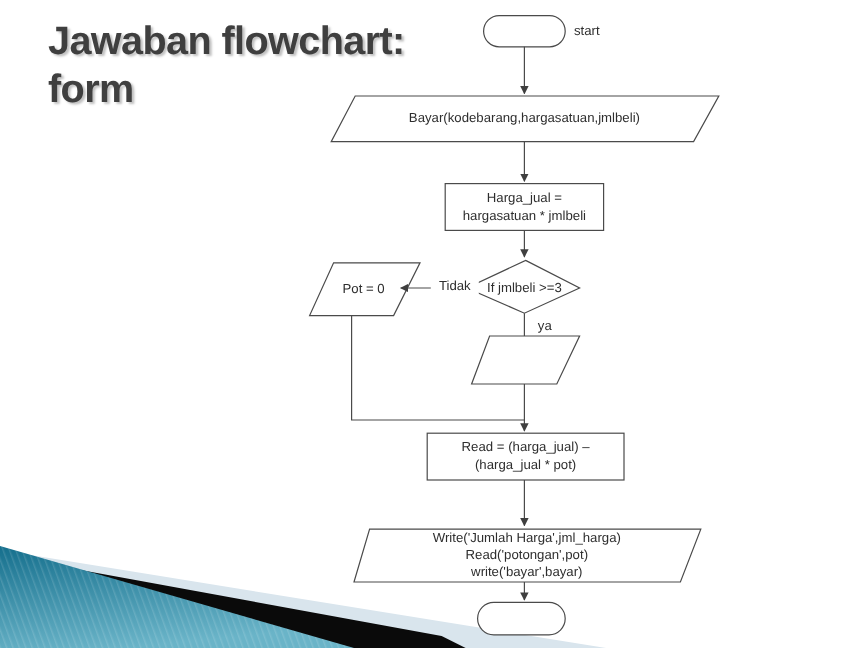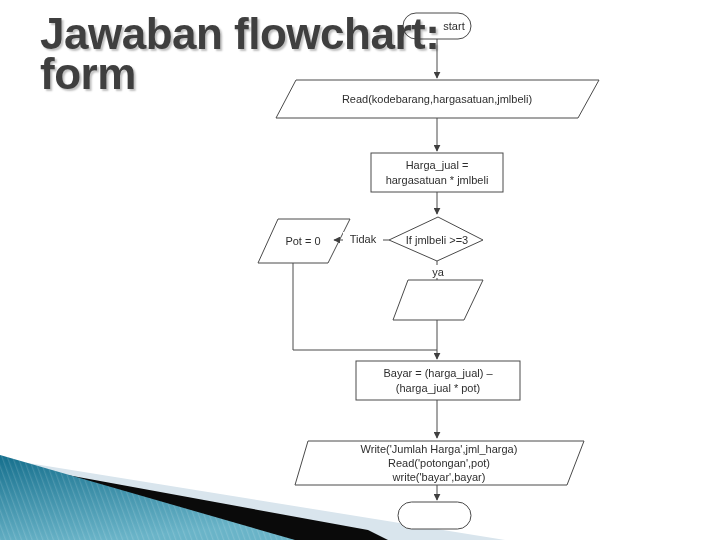--- a/index.html
+++ b/index.html
@@ -5,40 +5,40 @@
   html,body{margin:0;padding:0;background:#888;}
   .slide{
     position:relative;
     width:720px;height:540px;
     background:#ffffff;
     overflow:hidden;
     font-family:"Liberation Sans",sans-serif;
   }
   .slide-title{
     position:absolute;left:40px;top:14px;
-    font-size:44px;line-height:40px;font-weight:bold;
+    font-size:33px;line-height:40px;font-weight:bold;
     color:#3f3f3f;letter-spacing:-0.5px;
     text-shadow:2px 2px 2px rgba(0,0,0,0.25);
   }
   .slide-title span{display:block;}
   svg.layer{position:absolute;left:0;top:0;}
   .shape{fill:#ffffff;stroke:#4a4a4a;stroke-width:1;}
   .conn{stroke:#4a4a4a;stroke-width:1;fill:none;}
   .node-text{
     position:absolute;display:flex;flex-direction:column;
     align-items:center;justify-content:center;text-align:center;
     font-size:11px;line-height:14px;color:#2e2e2e;
   }
   .node-text span{display:block;}
   .edge-label{
     position:absolute;display:flex;align-items:center;justify-content:center;
-    font-size:11px;color:#2e2e2e;background:#ffffff;
+    font-size:11px;color:#2e2e2e;background:#ffffff;margin-left:16px;
   }
   
-  .t-start   {left:388px;top:13px; width:68px; height:26px;padding-left:32px;}
+  .t-start   {left:423px;top:13px; width:68px; height:26px;padding-left:32px;}
   .t-read    {left:286px;top:80px; width:302px;height:38px;}
   .t-harga   {left:371px;top:153px;width:132px;height:39px;line-height:15px;align-items:center;}
   .t-decision{left:391px;top:217px;width:92px; height:46px;}
   .t-pot0    {left:260px;top:219px;width:86px; height:44px;}
   .t-pot05   {left:399px;top:280px;width:77px; height:40px;line-height:15px;}
   .t-bayar   {left:356px;top:361px;width:164px;height:39px;line-height:15px;}
   .t-write   {left:296px;top:441px;width:286px;height:44px;font-size:11px;line-height:14px;}
   .t-selesai {left:398px;top:502px;width:73px; height:27px;}
   .l-tidak   {left:343px;top:232px;width:40px;height:14px;}
   .l-ya      {left:427px;top:265px;width:22px;height:13px;}
@@ -94,34 +94,34 @@
     </g>
   </svg>
 
   <div class="slide-title">
     <span>Jawaban flowchart:</span>
     <span>form</span>
   </div>
 
   <div class="node-text t-start">start</div>
 
-  <div class="node-text t-read">Read(kodebarang,hargasatuan,jmlbeli)</div>
+  <div class="node-text t-read">Bayar(kodebarang,hargasatuan,jmlbeli)</div>
 
   <div class="node-text t-harga">
     <span>Harga_jual =</span>
     <span>hargasatuan * jmlbeli</span>
   </div>
 
   <div class="node-text t-decision">If jmlbeli &gt;=3</div>
 
   <div class="node-text t-pot0">Pot = 0</div>
 
 
   <div class="node-text t-bayar">
-    <span>Bayar = (harga_jual) –</span>
+    <span>Read = (harga_jual) –</span>
     <span>(harga_jual * pot)</span>
   </div>
 
   <div class="node-text t-write">
     <span>Write('Jumlah Harga',jml_harga)</span>
     <span>Read('potongan',pot)</span>
     <span>write('bayar',bayar)</span>
   </div>
 
 

